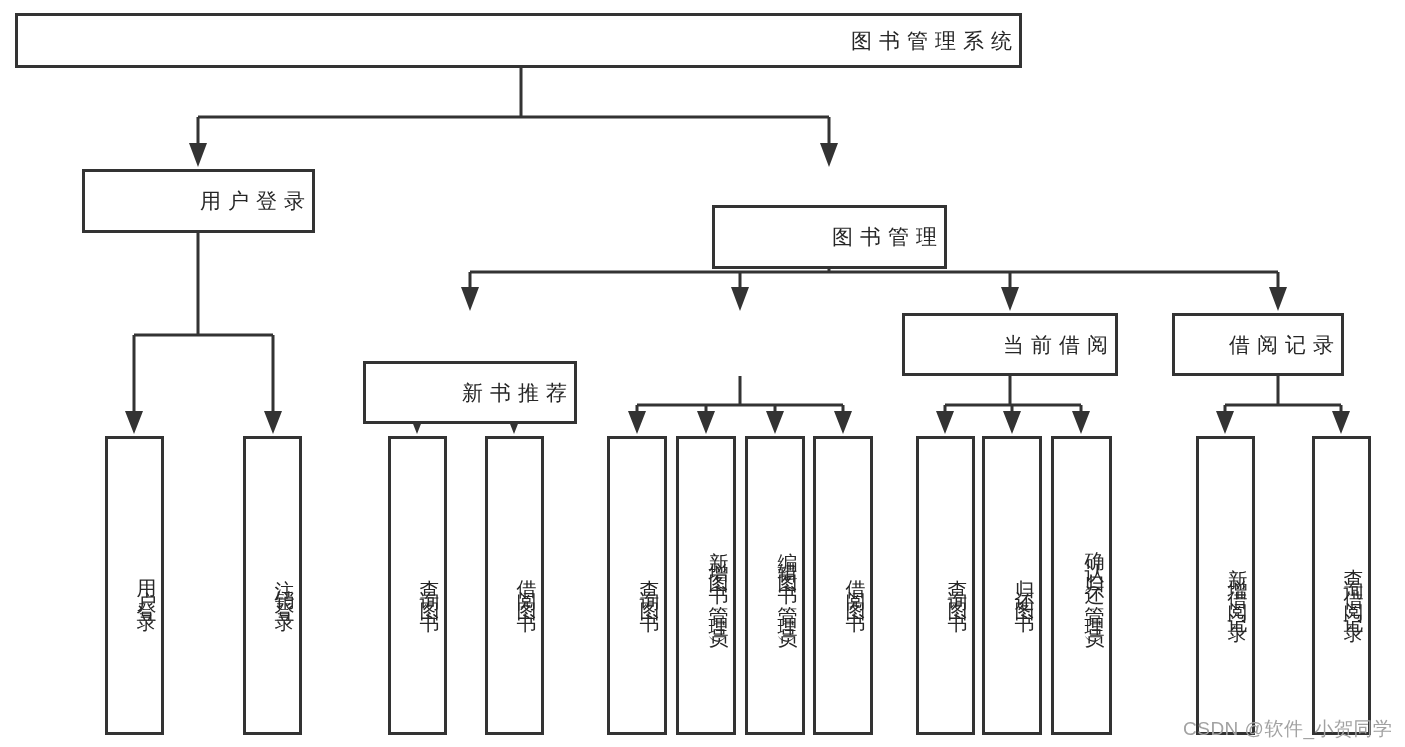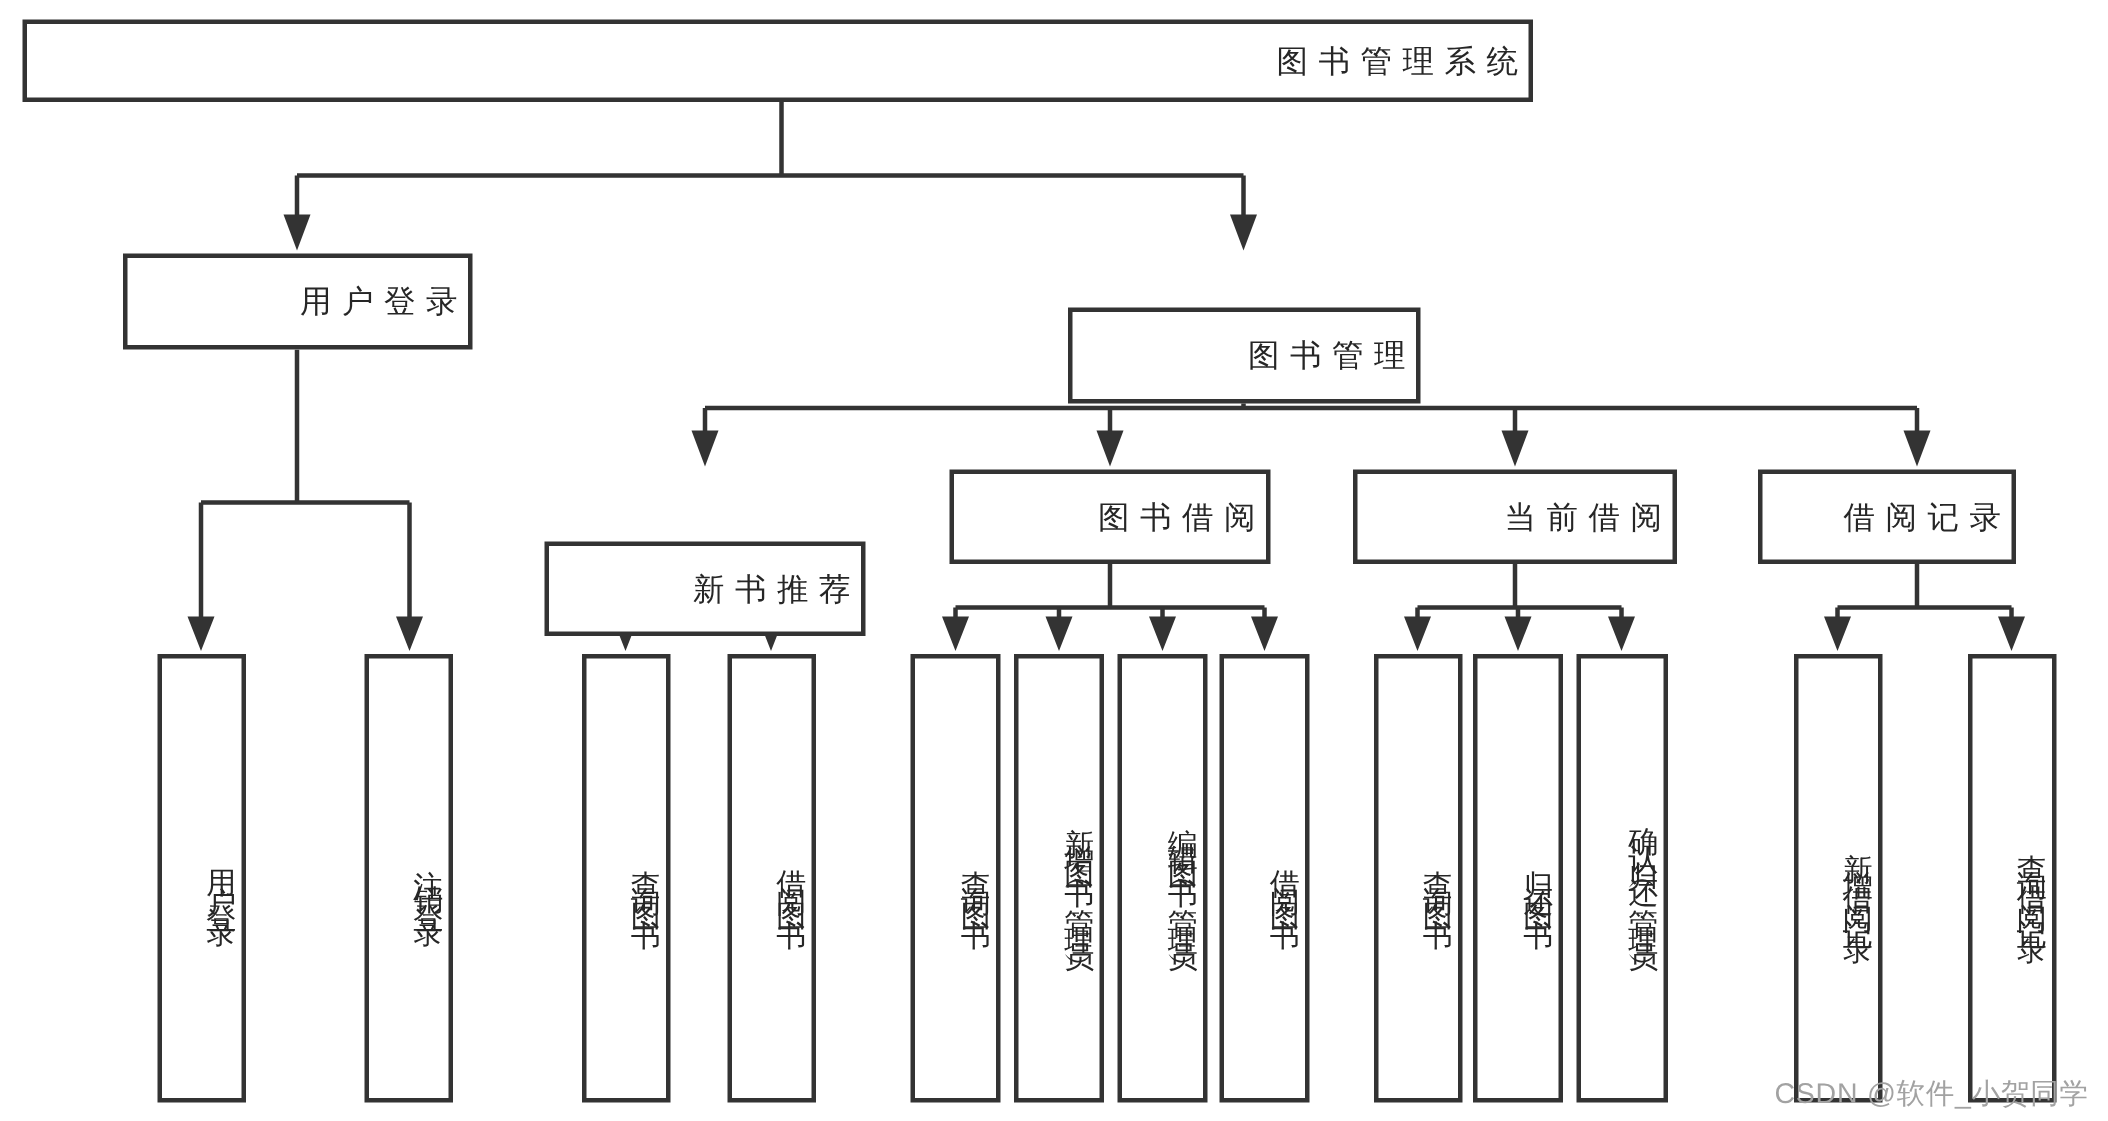--- a/index.html
+++ b/index.html
@@ -110,23 +110,20 @@
   <div class="node" style="left:82px; top:169px; width:233px; height:64px;">
     <span class="h-label">用户登录</span>
   </div>
   <div class="node" style="left:712px; top:169px; width:235px; height:64px;margin-top:36px;">
     <span class="h-label">图书管理</span>
   </div>
 
   <div class="node" style="left:363px; top:313px; width:214px; height:63px;margin-top:48px;">
     <span class="h-label">新书推荐</span>
   </div>
-  <div class="node" style="left:633px; top:313px; width:214px; height:63px;">
-    <span class="h-label">图书借阅</span>
-  </div>
   <div class="node" style="left:902px; top:313px; width:216px; height:63px;font-family:Liberation Serif, serif;">
     <span class="h-label">当前借阅</span>
   </div>
   <div class="node" style="left:1172px; top:313px; width:172px; height:63px;">
     <span class="h-label">借阅记录</span>
   </div>
 
   <div class="node" style="left:105px; top:436px; width:59px; height:299px;">
     <span class="v-label">用户登录</span>
   </div>

